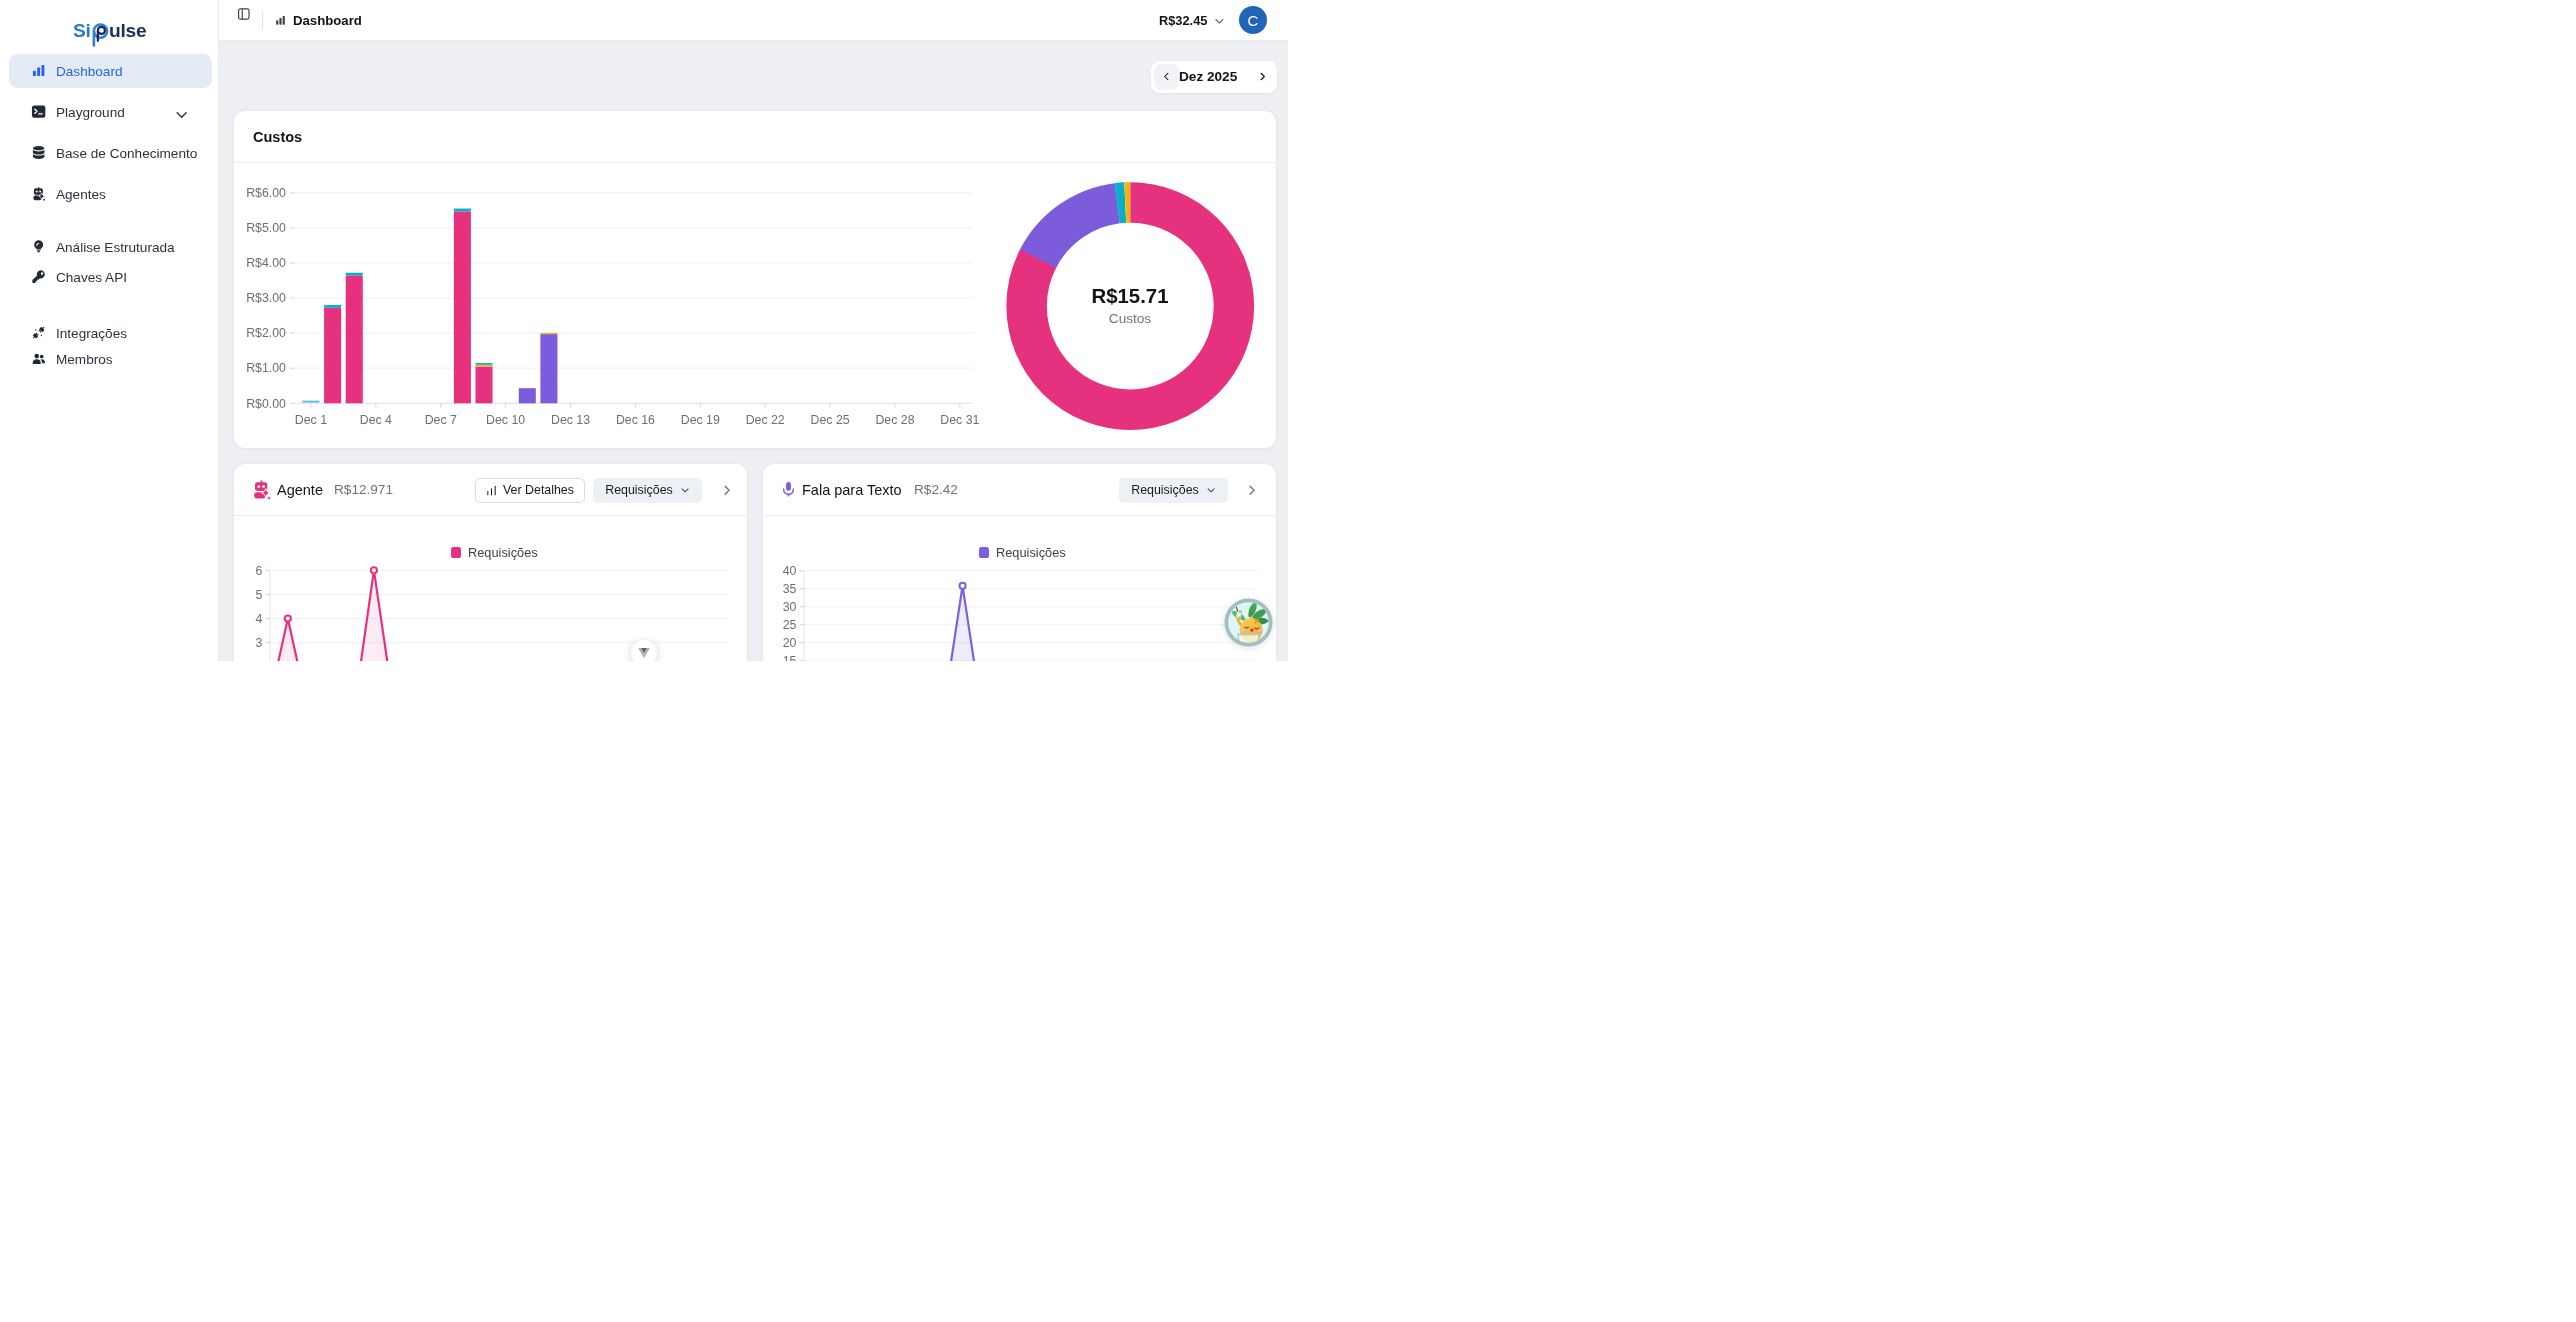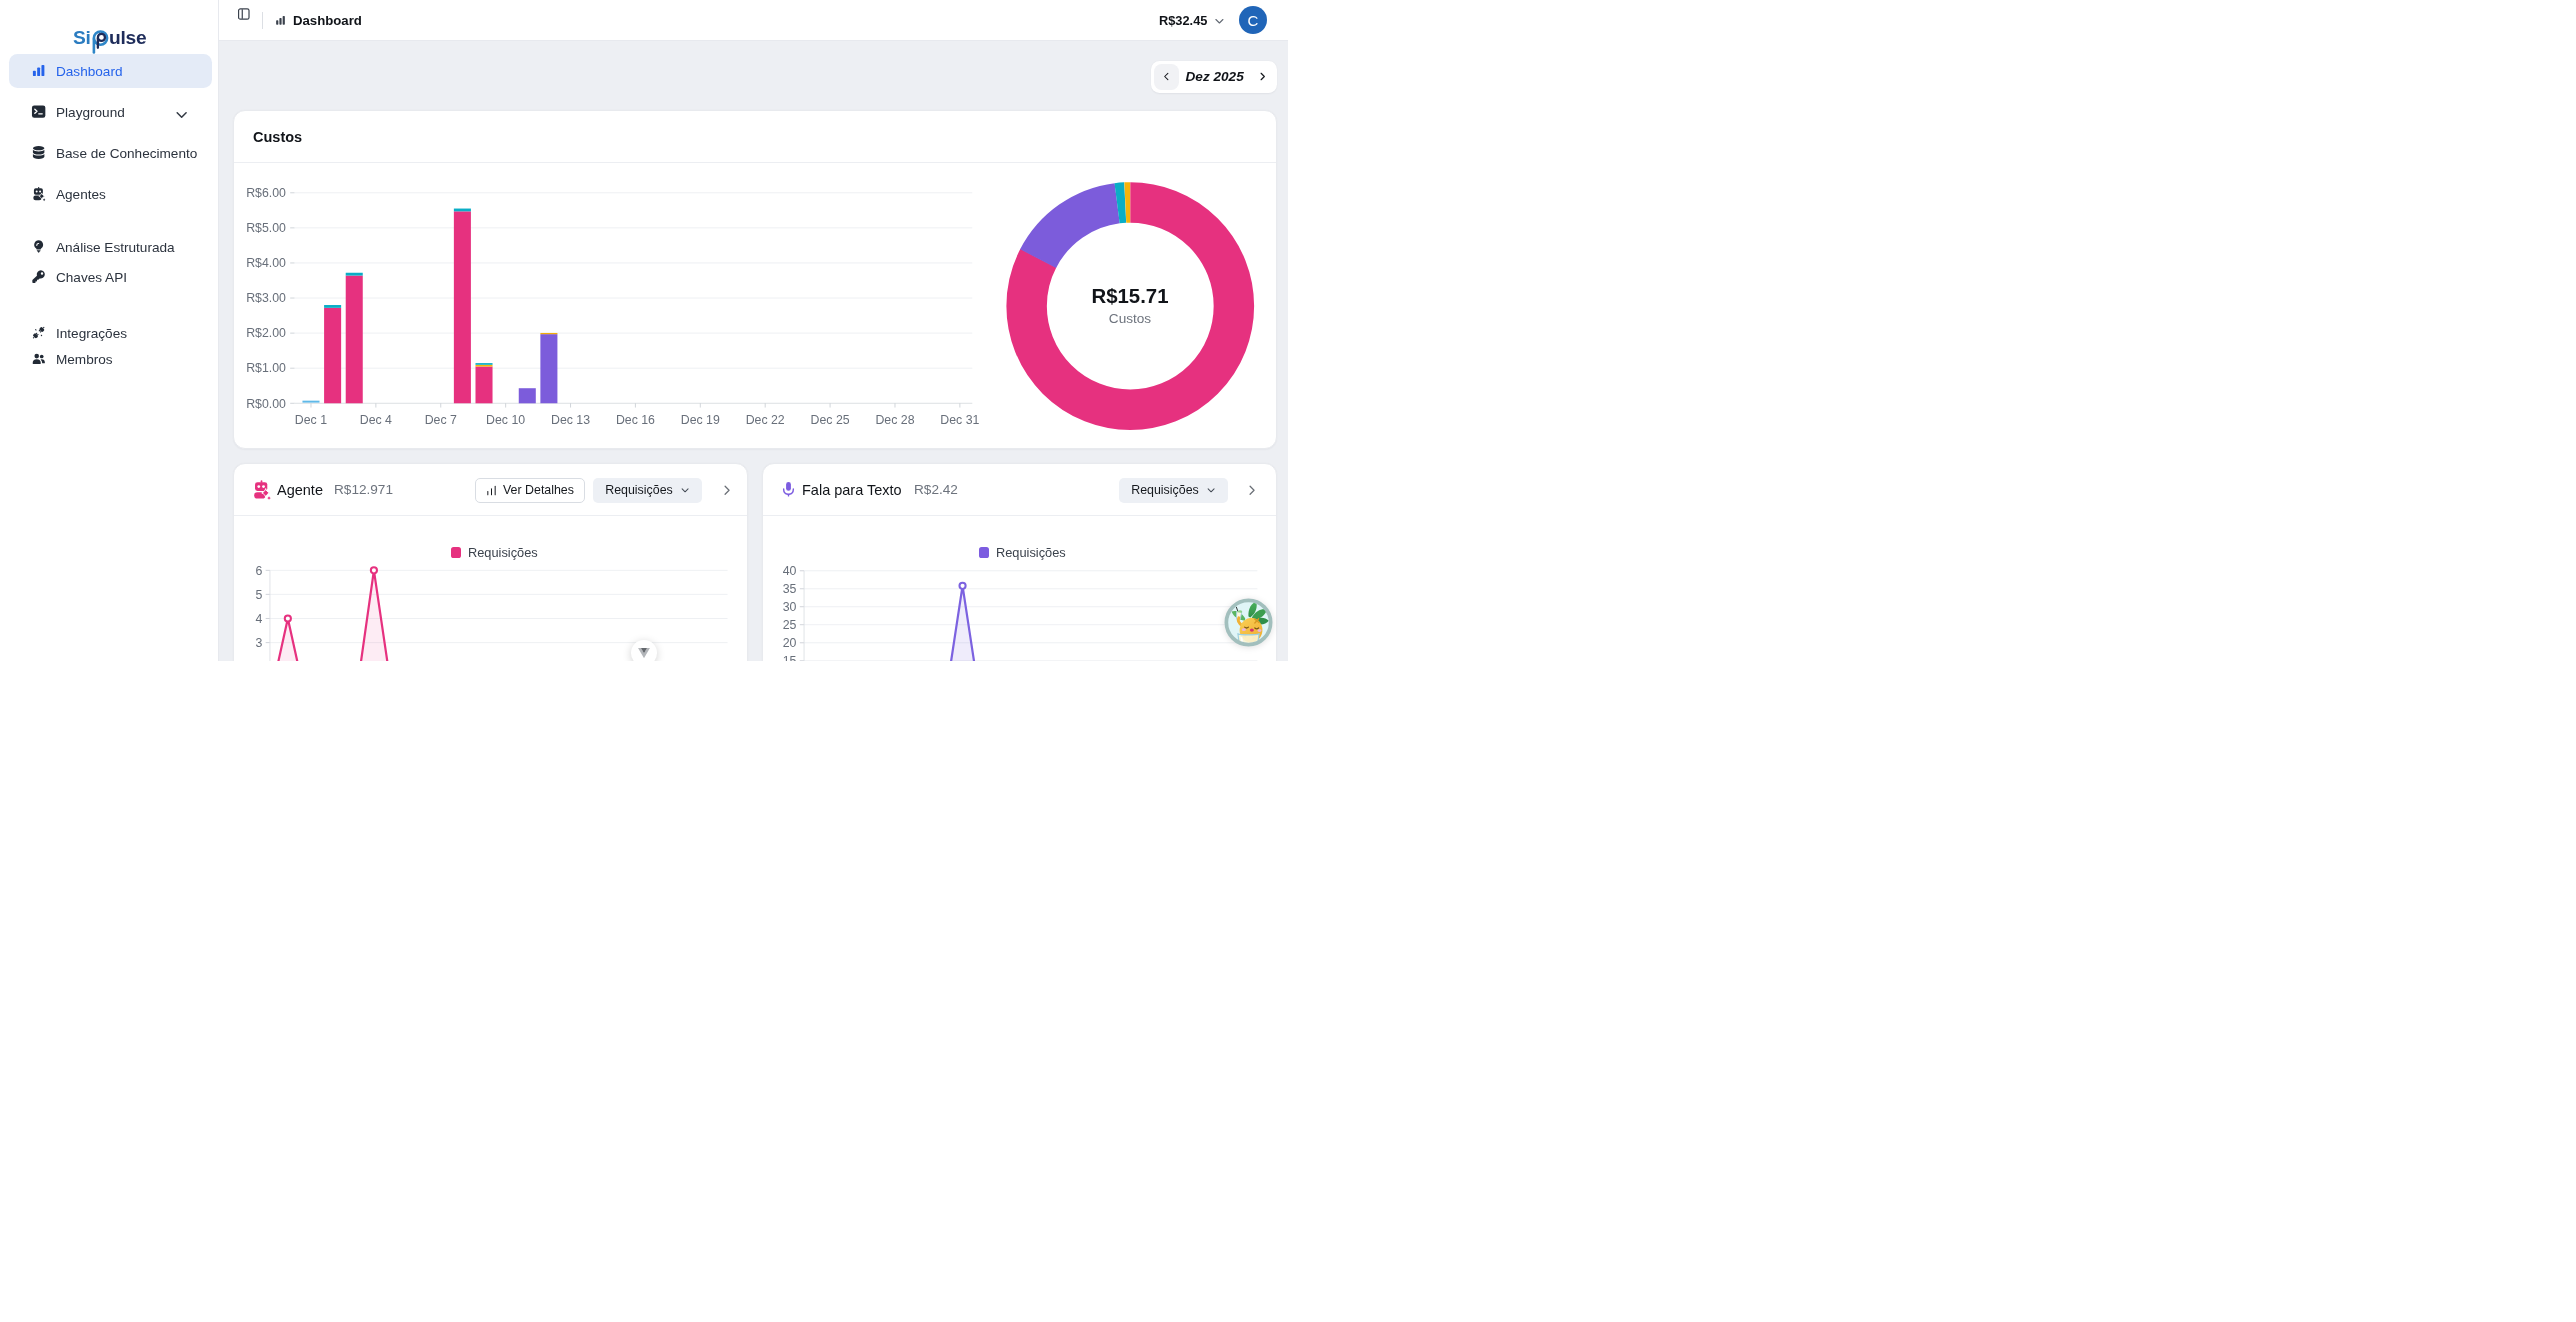--- a/index.html
+++ b/index.html
@@ -3,21 +3,21 @@
 <meta charset="utf-8">
 <title>Dashboard</title>
 <style>
   * { margin:0; padding:0; box-sizing:border-box; }
   html,body { width:1288px; height:661px; overflow:hidden; }
   body { font-family:"Liberation Sans", sans-serif; background:#fff; color:#14171c; position:relative; }
   #app { position:absolute; inset:0; }
 
   
   #sidebar { position:absolute; left:0; top:0; width:219px; height:661px; background:#fff; border-right:0.9px solid #e7e9ee; }
-  #logo { position:absolute; left:0; top:25px; width:218px; height:34px; display:flex; align-items:flex-start; justify-content:center; }
+  #logo { position:absolute; left:0; top:18px; width:218px; height:34px; display:flex; align-items:flex-start; justify-content:center; }
   .nav-item { position:absolute; left:8.5px; width:203px; height:34px; border-radius:8.5px; display:flex; align-items:center; padding-left:22px; font-size:13.6px; color:#2c333e; }
   .nav-item svg { width:15.3px; height:15.3px; margin-right:10.2px; flex:none; }
   .nav-item.active { background:#e4ebf7; color:#2563eb; }
   .nav-chev { position:absolute; right:12px; top:50%; margin-top:-5.1px; }
 
   
   #header { position:absolute; left:219px; top:0; width:1069px; height:41px; background:#fff; border-bottom:0.9px solid #e7e9ee; }
   .hicon { position:absolute; top:50%; transform:translateY(-50%); }
   #hdr-div { position:absolute; left:262px; top:12px; width:0.9px; height:17px; background:#dcdfe4; }
   #hdr-title { position:absolute; left:293px; top:0; height:40px; display:flex; align-items:center; font-weight:700; font-size:13.2px; color:#111419; }
@@ -26,21 +26,21 @@
 
   
   #main { position:absolute; left:219px; top:41px; width:1069px; height:620px; background:#edeff3; }
   .card { position:absolute; background:#fff; border:0.9px solid #e8eaee; border-radius:12px; box-shadow:0 0.9px 1.7px rgba(16,24,40,.04); }
   .abs { position:absolute; }
 
   
   #pill { position:absolute; left:1151px; top:61px; width:126px; height:31.5px; background:#fff; border-radius:8.5px; box-shadow:0 0.9px 1.7px rgba(16,24,40,.06); display:flex; align-items:center; }
   #pill .pbtn { width:25px; height:25.6px; border-radius:7.7px; margin-left:3px; display:flex; align-items:center; justify-content:center; background:#f1f2f5; }
   #pill .pbtn2 { background:transparent; margin-left:0; margin-right:1.7px; }
-  #pill .ptext { flex:1; text-align:center; font-weight:700; font-size:13.6px; color:#111419;font-style:italic; }
+  #pill .ptext { flex:1; font-weight:700; font-size:13.6px; color:#111419; }
 
   #card-custos { left:233px; top:110px; width:1044px; height:339px; }
   .card-title { position:absolute; left:19px; top:0; height:51px; display:flex; align-items:center; font-weight:700; font-size:14.5px; color:#111419; }
   .card-sep { position:absolute; left:0; right:0; top:51px; height:0.9px; background:#eceef2; }
 
   #card-agente { left:233px; top:463px; width:515px; height:341px; }
   #card-fala { left:762px; top:463px; width:515px; height:341px; }
 
   .chead { position:absolute; left:0; top:0; right:0; height:52px; }
   .chead .ttl { position:absolute; top:0; height:51px; display:flex; align-items:center; font-weight:400; font-size:14.5px; color:#111419; }

